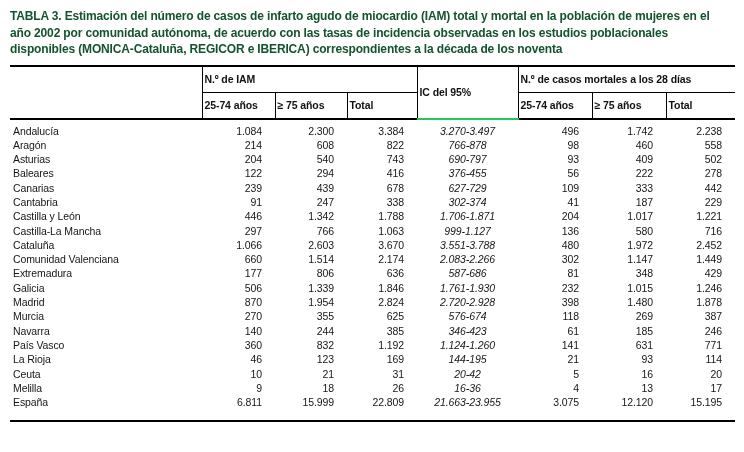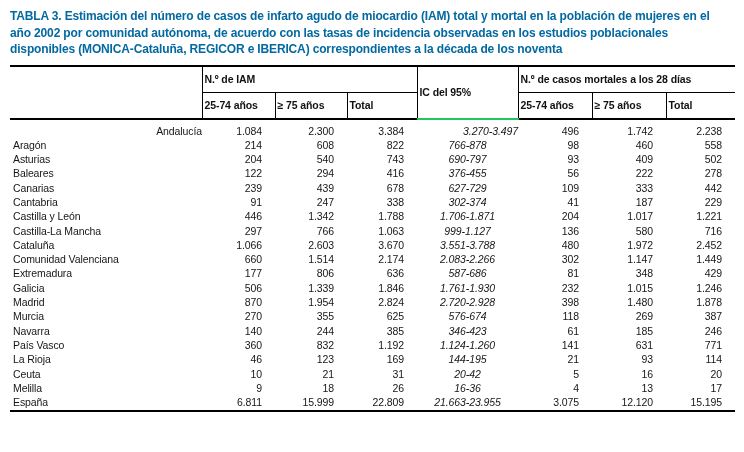--- a/index.html
+++ b/index.html
@@ -15,21 +15,21 @@
   }
   .wrap {
     padding: 8px 9px 0 10px;
   }
   .title {
     font-size: 12px;
     font-weight: bold;
     line-height: 16.5px;
     letter-spacing: -0.15px;
     width: 716px;
-    color: #0369a1;
+    color: #14532d;
   }
   table.tbl {
     margin-top: 7px;
     width: 725px;
     border-collapse: collapse;
     table-layout: fixed;
     border-top: 2px solid #000;
     border-bottom: 2px solid #000;
   }
   col.c0 { width: 192px; }
@@ -56,22 +56,22 @@
   .th-sub     { border-left: 1.5px solid #000; border-bottom: 2px solid #000; margin-left: 40px; }
   tbody td {
     font-size: 10.5px;
     line-height: 14.3px;
     height: 14.3px;
     padding: 0;
     white-space: nowrap;
     color: #161616;
     letter-spacing: -0.1px;
   }
-  tbody tr:first-child td { padding-top: 4px; text-align: right; }
-  tbody tr:last-child td  { padding-bottom: 1px; }
+  tbody tr:first-child td { padding-top: 4px; }
+  tbody tr:last-child td  { padding-bottom: 11px; }
   td.c-name { text-align: left; padding-left: 3px; }
   td.c-num  { text-align: right; padding-right: 13px; }
   td.c-ic   { text-align: center; font-style: italic; }
 </style>
 </head>
 <body>
 
 <div class="wrap">
   <div class="title">TABLA 3. Estimación del número de casos de infarto agudo de miocardio (IAM) total y mortal en la población de mujeres en el año 2002 por comunidad autónoma, de acuerdo con las tasas de incidencia observadas en los estudios poblacionales disponibles (MONICA-Cataluña, REGICOR e IBERICA) correspondientes a la década de los noventa</div>
 

